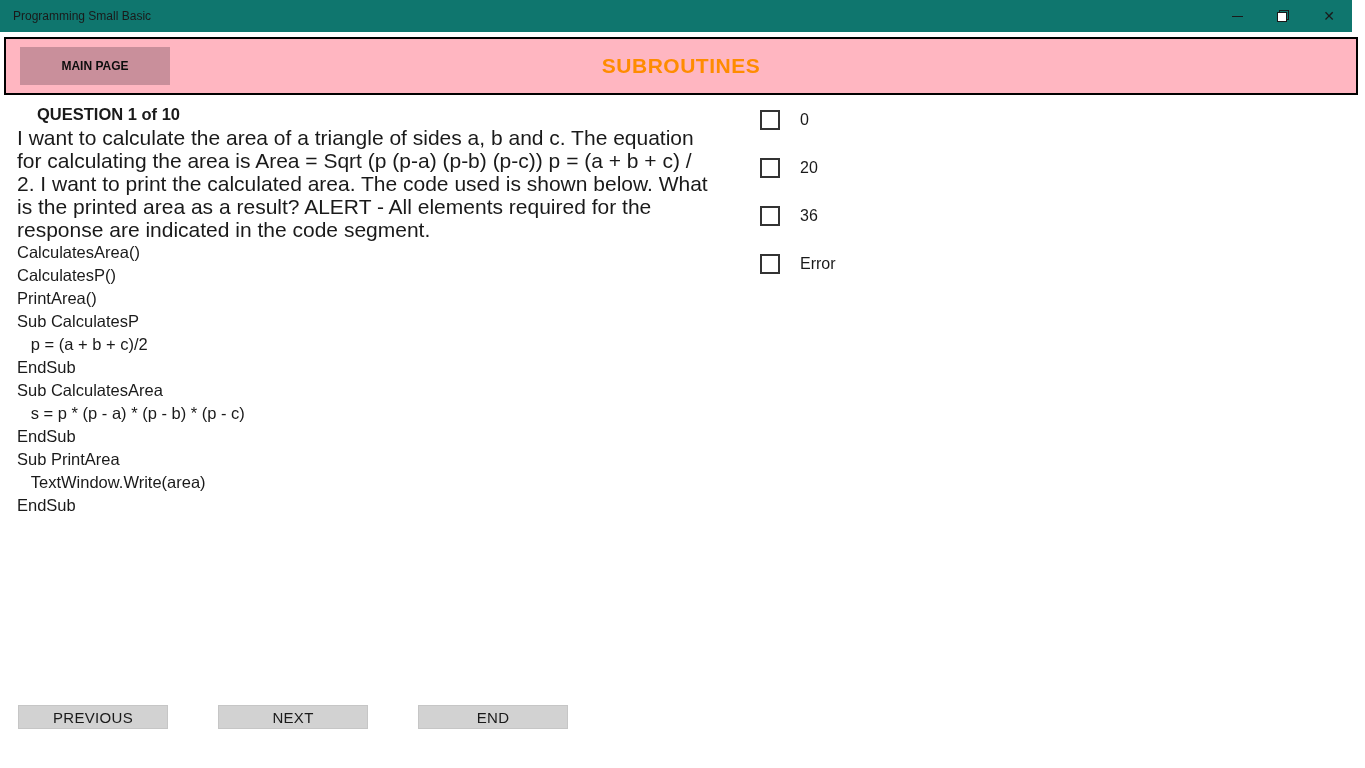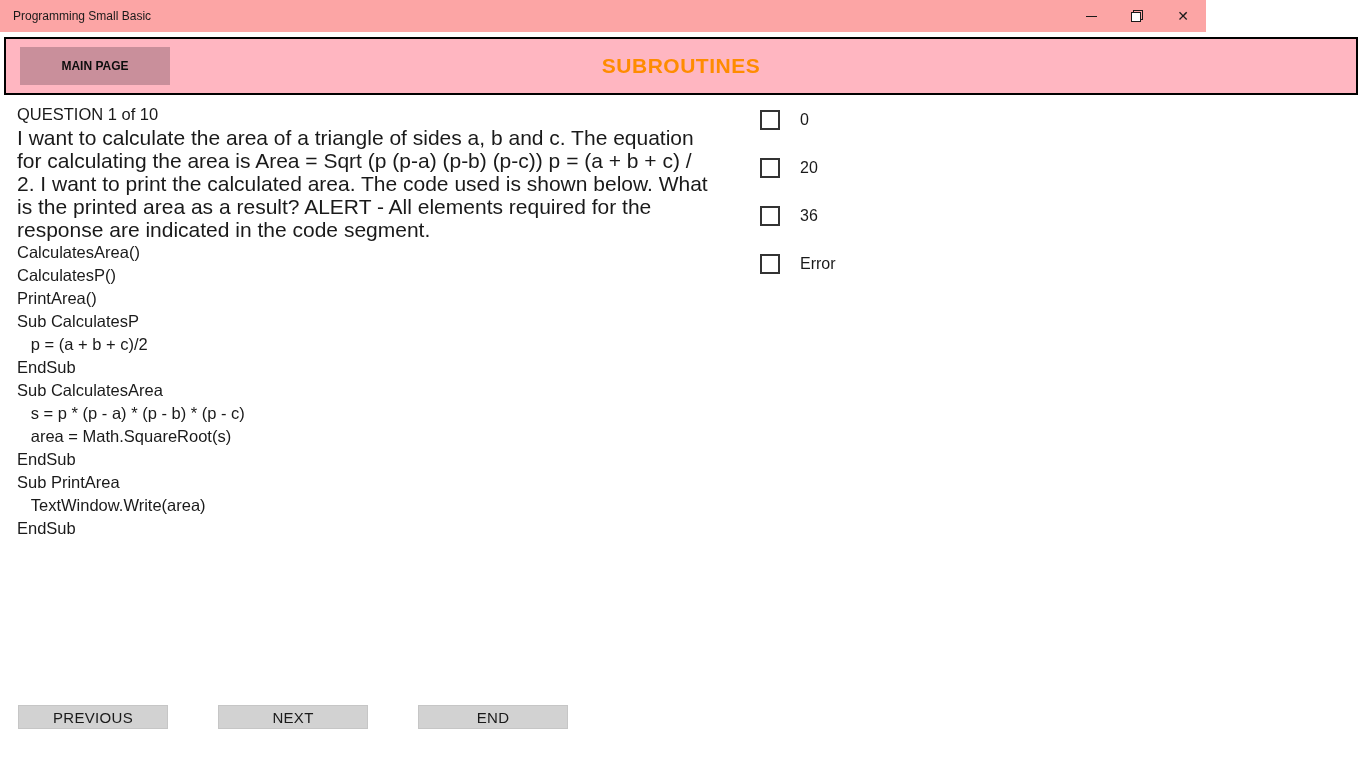--- a/index.html
+++ b/index.html
@@ -4,21 +4,21 @@
 <style>
   * { margin:0; padding:0; box-sizing:border-box; }
   html,body { width:1365px; height:768px; background:#fff; overflow:hidden; }
   body {
     font-family:"Liberation Sans","DejaVu Sans",sans-serif;
     color:#1a1a1a;
     position:relative;
   }
 
   
-  .titlebar { position:absolute; top:0; left:0; width:1206px; height:32px; background:#fca5a5; }
+  .titlebar { position:absolute; top:0; left:0; width:1352px; height:32px; background:#0f766e; }
   .window-title { position:absolute; left:13px; top:9px; font-size:12px; color:#1a1a1a; }
   .win-controls { position:absolute; right:0; top:0; height:32px; display:flex; }
   .win-btn {
     width:46px; height:32px; display:flex; align-items:center; justify-content:center;
     background:transparent; border:none; cursor:default;
   }
   .glyph-min { display:block; width:11px; height:0; border-top:1px solid #1a1a1a; }
   .glyph-restore { position:relative; display:block; width:12px; height:12px; }
   .glyph-restore::before {
     content:""; position:absolute; right:0; top:0; width:8px; height:8px;
@@ -42,21 +42,21 @@
   }
   .main-page-btn {
     position:absolute; left:14px; top:8px; width:150px; height:38px;
     background:#c98f9b; border:none; z-index:2;
     font-family:inherit; font-size:12px; font-weight:bold; color:#0d0d0d;
     display:flex; align-items:center; justify-content:center; cursor:default;
   }
 
   
   .question { position:absolute; left:17px; top:103px; width:697px; }
-  .q-heading { font-size:16.5px; font-weight:normal; line-height:23px; }
+  .q-heading { font-size:16.5px; font-weight:bold; line-height:23px;margin-left:20px; }
   .q-body { font-size:21px; line-height:23px; }
   .code-line { font-size:16.5px; line-height:23px; white-space:pre-wrap; }
 
   
   .options { position:absolute; left:760px; top:109px; display:flex; flex-direction:column; gap:27px; }
   .option-row { display:flex; align-items:center; height:21px; }
   .checkbox {
     width:20px; height:20px; border:2px solid #333; background:#fff;
     display:inline-block; flex:0 0 auto; cursor:default;
   }
@@ -110,21 +110,20 @@
       <div class="code-line">Sub CalculatesP</div>
 
       <div class="code-line">   p = (a + b + c)/2</div>
 
       <div class="code-line">EndSub</div>
 
       <div class="code-line">Sub CalculatesArea</div>
 
       <div class="code-line">   s = p * (p - a) * (p - b) * (p - c)</div>
 
-      <div class="code-line">   area = Math.SquareRoot(s)</div>
 
       <div class="code-line">EndSub</div>
 
       <div class="code-line">Sub PrintArea</div>
 
       <div class="code-line">   TextWindow.Write(area)</div>
 
       <div class="code-line">EndSub</div>
     </div>
 </div>

